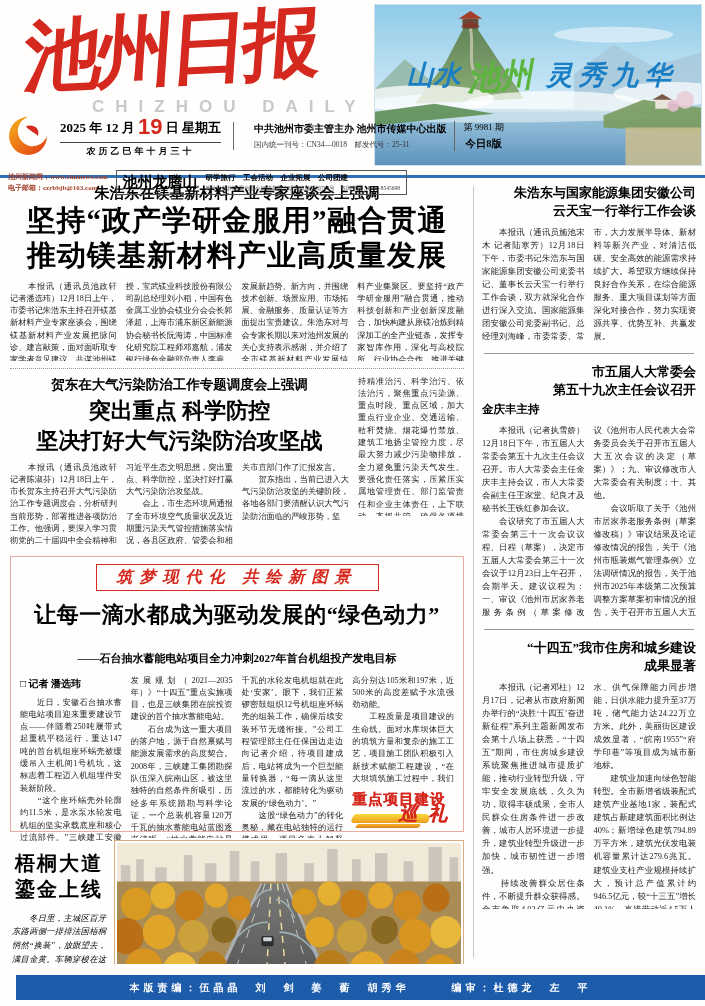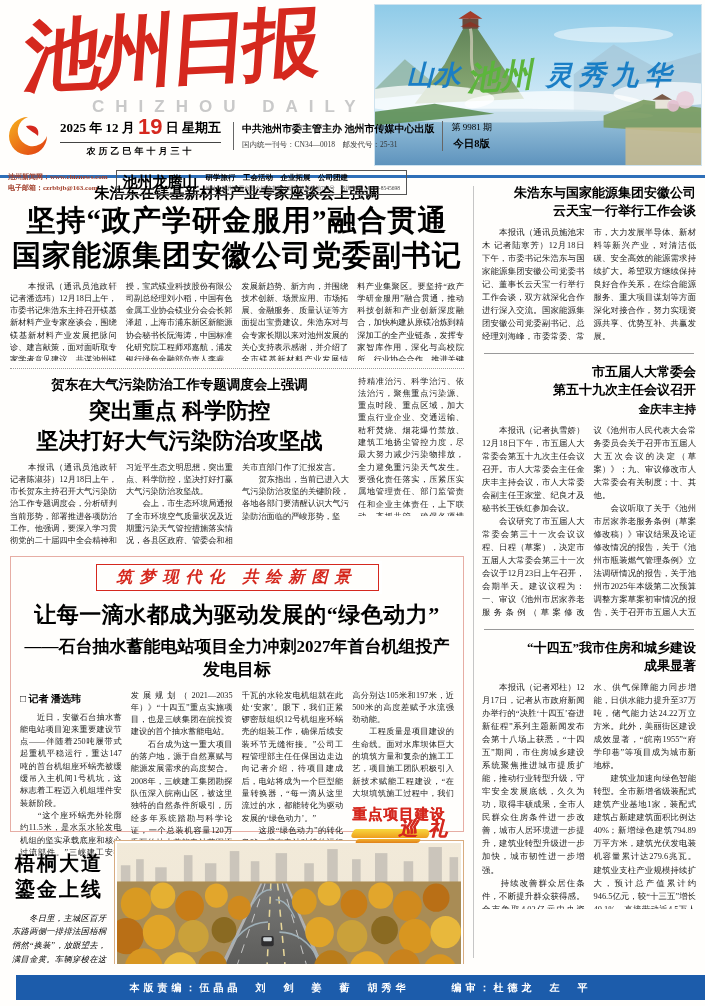--- a/index.html
+++ b/index.html
@@ -13,21 +13,21 @@
   .banner { position:absolute; right:3px; top:4px; width:328px; height:162px; border:1px solid #cfe3ef; }
   .banner svg { display:block; width:100%; height:100%; }
 
   .info-area { position:absolute; left:8px; top:114px; width:362px; }
   .info-row1 { display:flex; align-items:center; }
   .logo { width:40px; height:40px; margin-right:6px; flex:0 0 auto; }
   .datebox { text-align:center; padding:0 6px; }
   .dateline { font-weight:bold; font-size:13px; white-space:nowrap; }
   .dateline .day { color:#d5281e; font-size:22px; vertical-align:-2px; font-family:"Liberation Sans",sans-serif;margin-top:32px; }
   .lunar { border-top:1px solid #444; margin-top:2px; padding-top:2px; font-size:9px; letter-spacing:3px; font-weight:bold; white-space:nowrap; }
-  .pubbox { border-left:1px solid #666; margin-left:6px; padding-left:8px; }
+  .pubbox { border-left:1px solid #666; margin-left:6px; padding-left:20px; }
   .pub1 { font-weight:bold; font-size:10px; white-space:nowrap; }
   .pub2 { font-size:7.5px; margin-top:4px; color:#333; white-space:nowrap; }
   .issuebox { border-left:1px solid #666; margin-left:8px; padding-left:8px; text-align:center; }
   .issue-no { font-size:9px; white-space:nowrap; }
   .issue-pages { font-weight:bold; font-size:10.5px; margin-top:3px; white-space:nowrap; }
   .info-row2 { display:flex; align-items:center; margin-top:12px; }
   .contact { font-size:7px; color:#a3402c; font-weight:bold; line-height:1.5; white-space:nowrap; }
   .adbox { border:1px solid #555; margin-left:8px; padding:2px 6px; display:flex; align-items:center; }
   .ad-name { font-weight:bold; font-size:15px; white-space:nowrap; }
   .ad-right { margin-left:8px; }
@@ -54,21 +54,21 @@
   .air-left { flex:1; }
   .air-kicker { font-size:13.5px; }
   .head-lg { text-align:center; font-weight:bold; font-size:22px; line-height:1.25; margin-top:3px; }
   .air-body { height:86px; overflow:hidden; margin-top:7px; }
   .air-col4 { width:106px; margin-left:9px; font-size:8.2px; line-height:1.5; height:140px; overflow:hidden; }
 
   
   .feature-box { margin-top:8px; border:1px solid #e6ada4; padding:7px 9px 6px; height:276px; }
   .ribbon { width:fit-content; margin:0 auto; border:1.5px solid #d5281e; box-shadow:0 0 0 3px #fff, inset 0 0 0 1px #fff; padding:2px 20px; color:#d5281e; font-weight:bold; font-style:italic; font-size:16px; letter-spacing:7px; }
   .feat-head { text-align:center; font-weight:bold; font-size:22px; margin-top:9px; letter-spacing:0.5px; }
-  .feat-sub { text-align:center; font-weight:bold; font-size:17px; margin-top:5px; }
+  .feat-sub { text-align:center; font-weight:bold; font-size:11px; margin-top:21px; }
   .feat-cols { display:flex; gap:9px; margin-top:9px; }
   .feat-col { flex:1; font-size:8.2px; line-height:1.5; }
   .feat-col .body-text { height:163px; overflow:hidden; }
   .feat-col4-text { height:108px !important; }
   .byline { font-weight:bold; font-size:10px; margin:1px 0 6px; }
   .stamp { margin-top:6px; position:relative; padding-bottom:4px; }
   .stamp-line1 { color:#d5281e; font-weight:bold; font-size:14.5px; letter-spacing:1px; white-space:nowrap; text-shadow:0.4px 0 #d5281e; }
   .swoosh { position:relative; height:16px; margin-top:2px; }
   .swoosh::before { content:""; position:absolute; left:0; top:2px; width:78px; height:9px; background:linear-gradient(#f8d93e,#ee9d1d); transform:skewX(-30deg); border-radius:2px 10px 2px 6px; }
   .swoosh::after { content:""; position:absolute; left:4px; top:12px; width:64px; height:4px; background:linear-gradient(#f2b32a,#e0801a); transform:skewX(-30deg); border-radius:2px; }
@@ -77,21 +77,21 @@
   
   .photo-box { margin-top:8px; display:flex; height:172px; }
   .photo-caption { width:104px; padding:10px 8px 0 2px; }
   .photo-title { font-weight:bold; font-size:20px; line-height:1.3; letter-spacing:2px; text-align:center; }
   .photo-text { margin-top:10px; font-size:8.3px; line-height:1.65; text-align:justify; font-style:italic; }
   .photo-frame { flex:1; border:1px solid #d8ac80; padding:2px; background:#fff; }
   .photo-frame svg { display:block; width:100%; height:100%; }
 
   
   .r-head { text-align:right; font-weight:bold; font-size:13px; line-height:1.35; }
-  .r-sub { text-align:right; font-weight:bold; font-size:11.5px; margin-top:4px; }
+  .r-sub { text-align:left; font-weight:bold; font-size:11.5px; margin-top:4px; }
   .r-body { margin-top:7px; }
   .r1-body { height:118px; overflow:hidden; }
   .r2-body { height:196px; overflow:hidden; }
   .r3-body { height:228px; overflow:hidden; }
   .r-div { border-top:1px solid #999; margin:9px 2px; }
 
   
   .footer-bar { position:absolute; left:16px; right:0; bottom:6px; height:25px; background:#1c5cab; color:#fff; display:flex; align-items:center; justify-content:center; font-family:"Liberation Sans","DejaVu Sans",sans-serif; font-size:10px; font-weight:bold; letter-spacing:4px; }
 </style>
 </head>
@@ -189,21 +189,21 @@
   </div>
   <div class="header-rule"></div>
 
   <div class="content">
 
     <div class="left-main">
 
       <div class="story-main">
         <div class="kicker">朱浩东在镁基新材料产业专家座谈会上强调</div>
         <div class="head-xl">坚持“政产学研金服用”融合贯通</div>
-        <div class="head-xl">国家能源集团安徽公司党委副书记</div>
+        <div class="head-xl">推动镁基新材料产业高质量发展</div>
         <div class="body-wrap">
           <div class="body-text cols4">　　本报讯（通讯员池政轩 记者潘选玮）12月18日上午，市委书记朱浩东主持召开镁基新材料产业专家座谈会，围绕镁基新材料产业发展把脉问诊、建言献策，面对面听取专家学者意见建议，共谋池州镁基新材料产业发展良策。副市长曹曦参加。
 　　座谈会上，上海交通大学彭立明、丁文江，杨海燕教授，宝武镁业科技股份有限公司副总经理刘小稻，中国有色金属工业协会镁业分会会长郭泽超，上海市浦东新区新能源协会秘书长阮海涛，中国标准化研究院工程师邓嘉航，浦发银行绿色金融部负责人李睿，中能集团碳中和战略发展研究团队负责人程晓鹏，结合各自研究领域和工作实际先后发言，深入剖析镁基新材料产业发展新趋势、新方向，并围绕技术创新、场景应用、市场拓展、金融服务、质量认证等方面提出宝贵建议。朱浩东对与会专家长期以来对池州发展的关心支持表示感谢，并介绍了全市镁基新材料产业发展情况。他指出，镁基新材料产业前景广阔、大有可为，池州正抢抓机遇、乘势而上，加快打造具有重要影响力的镁基新材料产业集聚区。要坚持“政产学研金服用”融合贯通，推动科技创新和产业创新深度融合，加快构建从原镁冶炼到精深加工的全产业链条，发挥专家智库作用，深化与高校院所、行业协会合作，推进关键核心技术攻关和成果转化应用，全力推动镁基新材料产业高质量发展。</div>
         </div>
       </div>
 
       <div class="story-air">
         <div class="air-left">
           <div class="kicker air-kicker">贺东在大气污染防治工作专题调度会上强调</div>
           <div class="head-lg">突出重点  科学防控</div>

